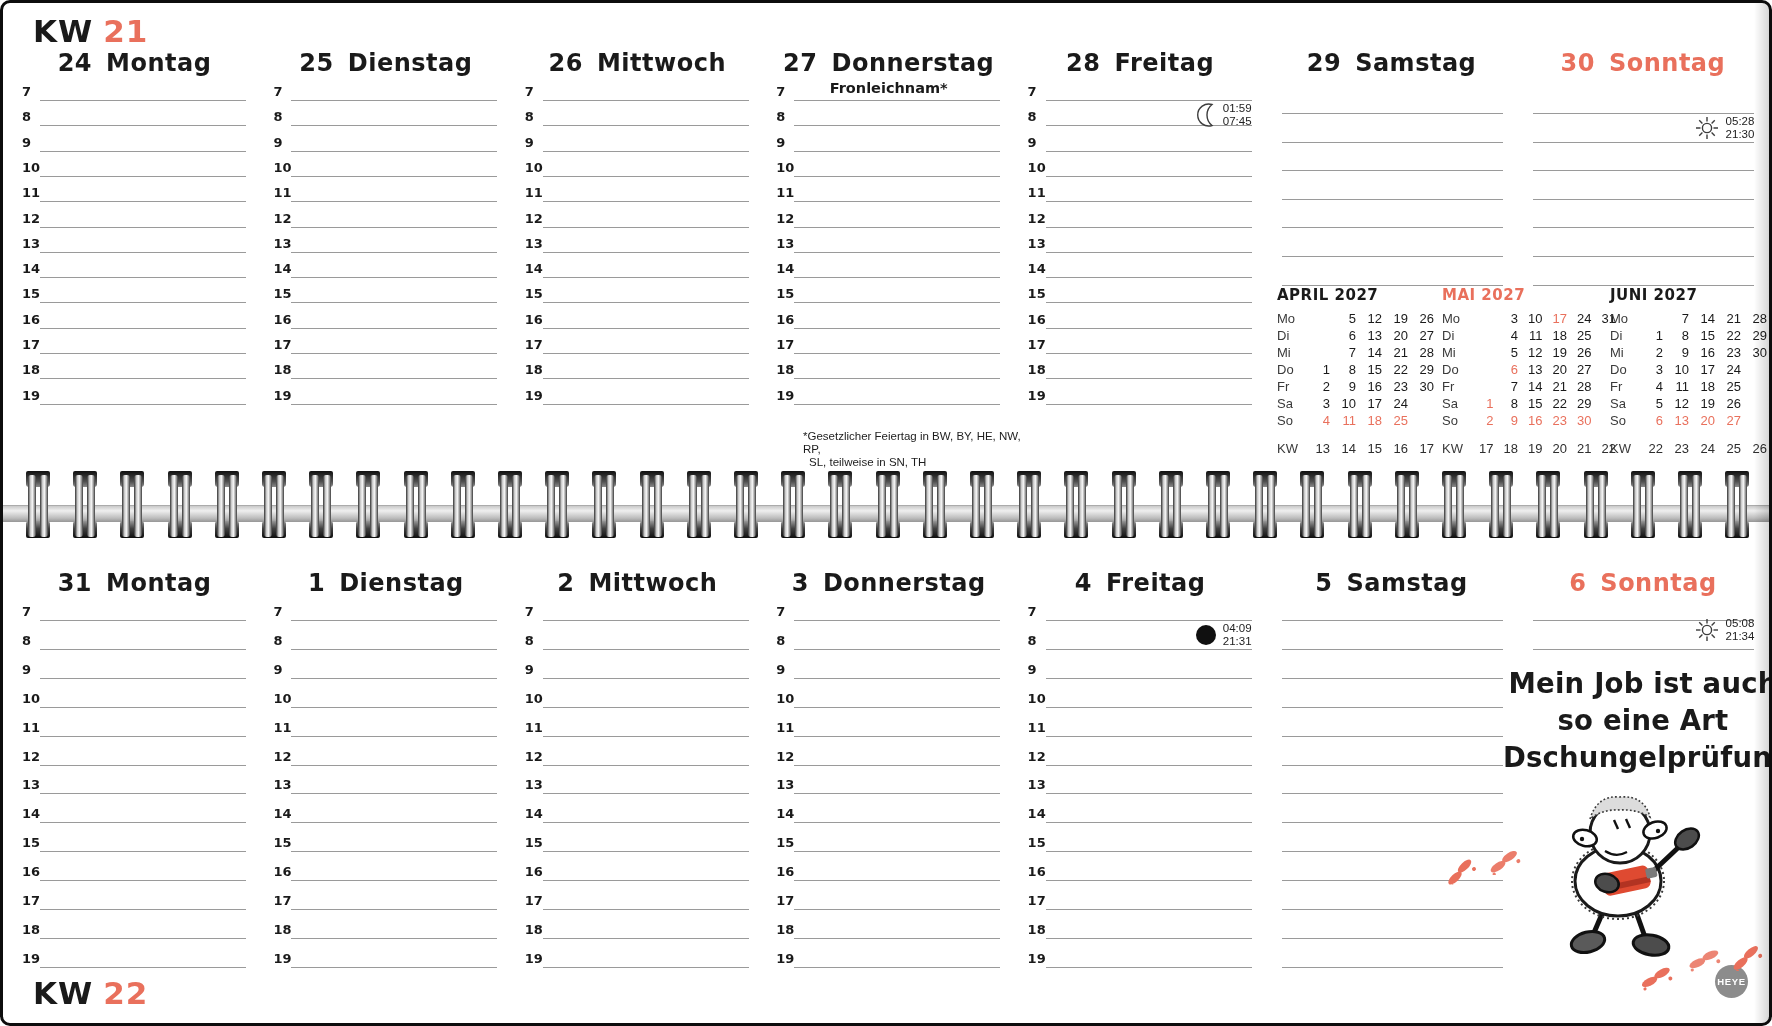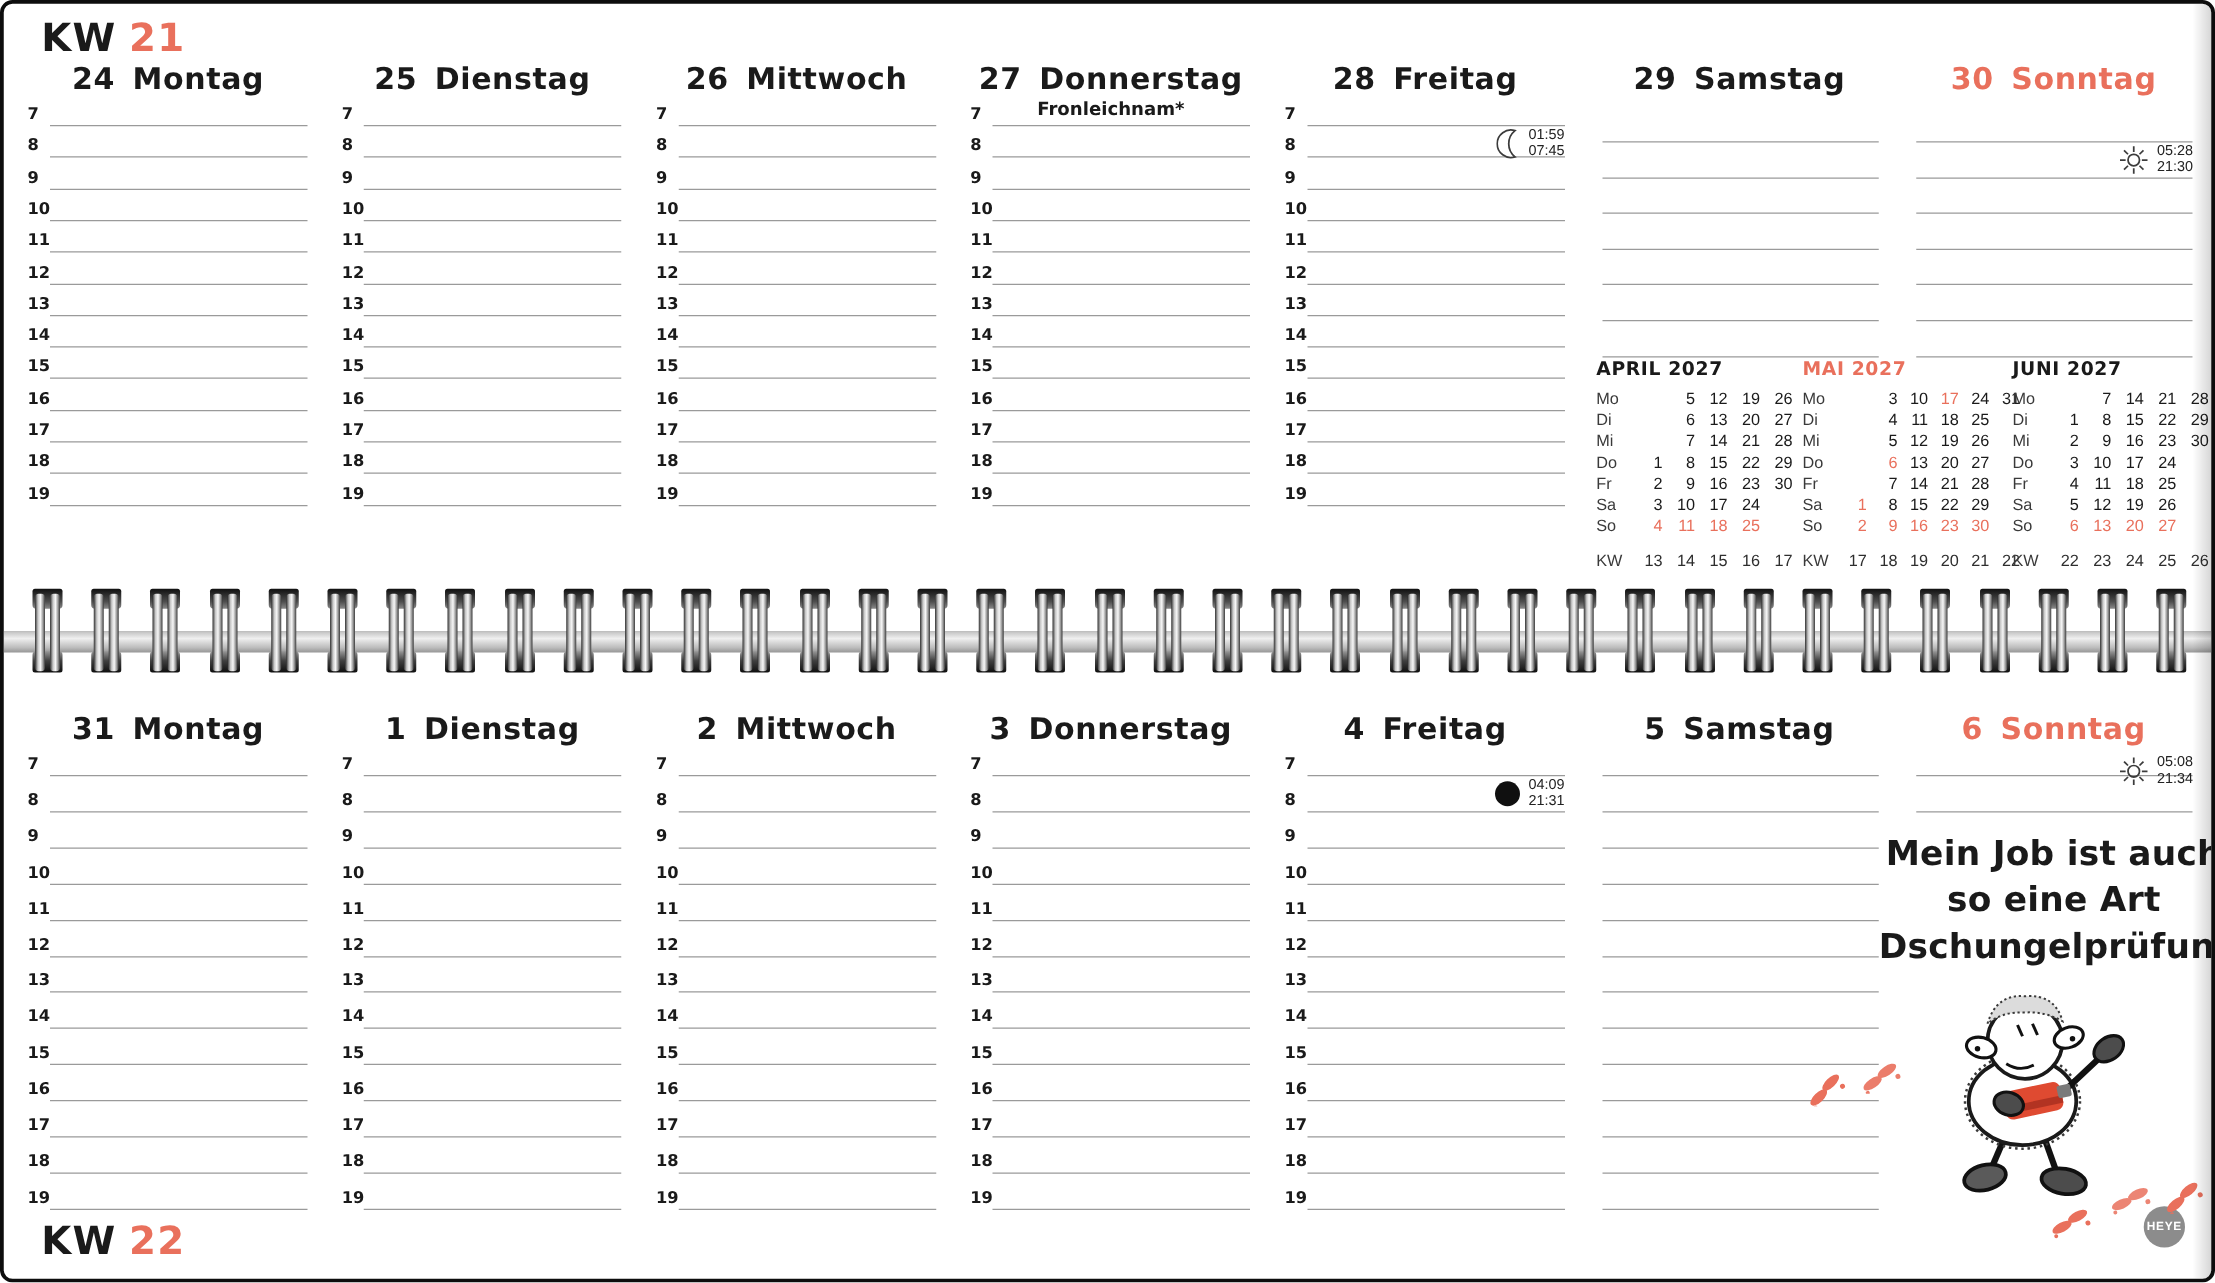--- a/index.html
+++ b/index.html
@@ -489,20 +489,24 @@
           <div class="mrow kw">
             <div class="mlab">KW</div>
             <div class="mcell" style="width: 26px;">22</div>
             <div class="mcell" style="width: 26px;">23</div>
             <div class="mcell" style="width: 26px;">24</div>
             <div class="mcell" style="width: 26px;">25</div>
             <div class="mcell" style="width: 26px;">26</div>
           </div>
         </div>
       </div>
+    <div class="footnote">
+      <div class="l1">*Gesetzlicher Feiertag in BW, BY, HE, NW, RP,</div>
+      <div class="l2">SL, teilweise in SN, TH</div>
+    </div>
   </section>
 
   <div id="binding">
     <div class="band"></div>
   <div class="coil" style="left: 22px;">
         <div class="hole ht"></div>
         <div class="hole hb"></div>
         <div class="wire w1"></div>
         <div class="wire w2"></div>
       </div>
@@ -914,21 +918,21 @@
           <div class="hline" style="left: 10px; width: 221px; top: 394.9px;"></div>
           <div class="hline" style="left: 10px; width: 221px; top: 423.8px;"></div>
         </div>
         <div class="col" style="left: 1520.4px; width: 239px;">
           <div class="day-head accent" style="top: 26px;">
             <div class="d-date">6</div>
             <div class="d-name">Sonntag</div>
           </div>
           <div class="hline" style="left: 10px; width: 221px; top: 77px;"></div>
           <div class="hline" style="left: 10px; width: 221px; top: 105.9px;"></div>
-          <div class="astro" style="top: 61px;">
+          <div class="astro" style="top: 74px;">
             <svg width="26" height="26" viewBox="0 0 26 26">
       <g stroke="#3c3c3c" stroke-width="1.4" fill="none">
                 <circle cx="13" cy="13" r="4.6"></circle>
                 <line x1="19.5" y1="13" x2="24" y2="13"></line>
                 <line x1="17.59619407771256" y1="17.59619407771256" x2="20.77817459305202" y2="20.77817459305202"></line>
                 <line x1="13" y1="19.5" x2="13" y2="24"></line>
                 <line x1="8.403805922287441" y1="17.59619407771256" x2="5.221825406947978" y2="20.77817459305202"></line>
                 <line x1="6.5" y1="13" x2="2" y2="13.000000000000002"></line>
                 <line x1="8.40380592228744" y1="8.403805922287441" x2="5.221825406947976" y2="5.221825406947978"></line>
                 <line x1="12.999999999999998" y1="6.5" x2="12.999999999999998" y2="2"></line>

